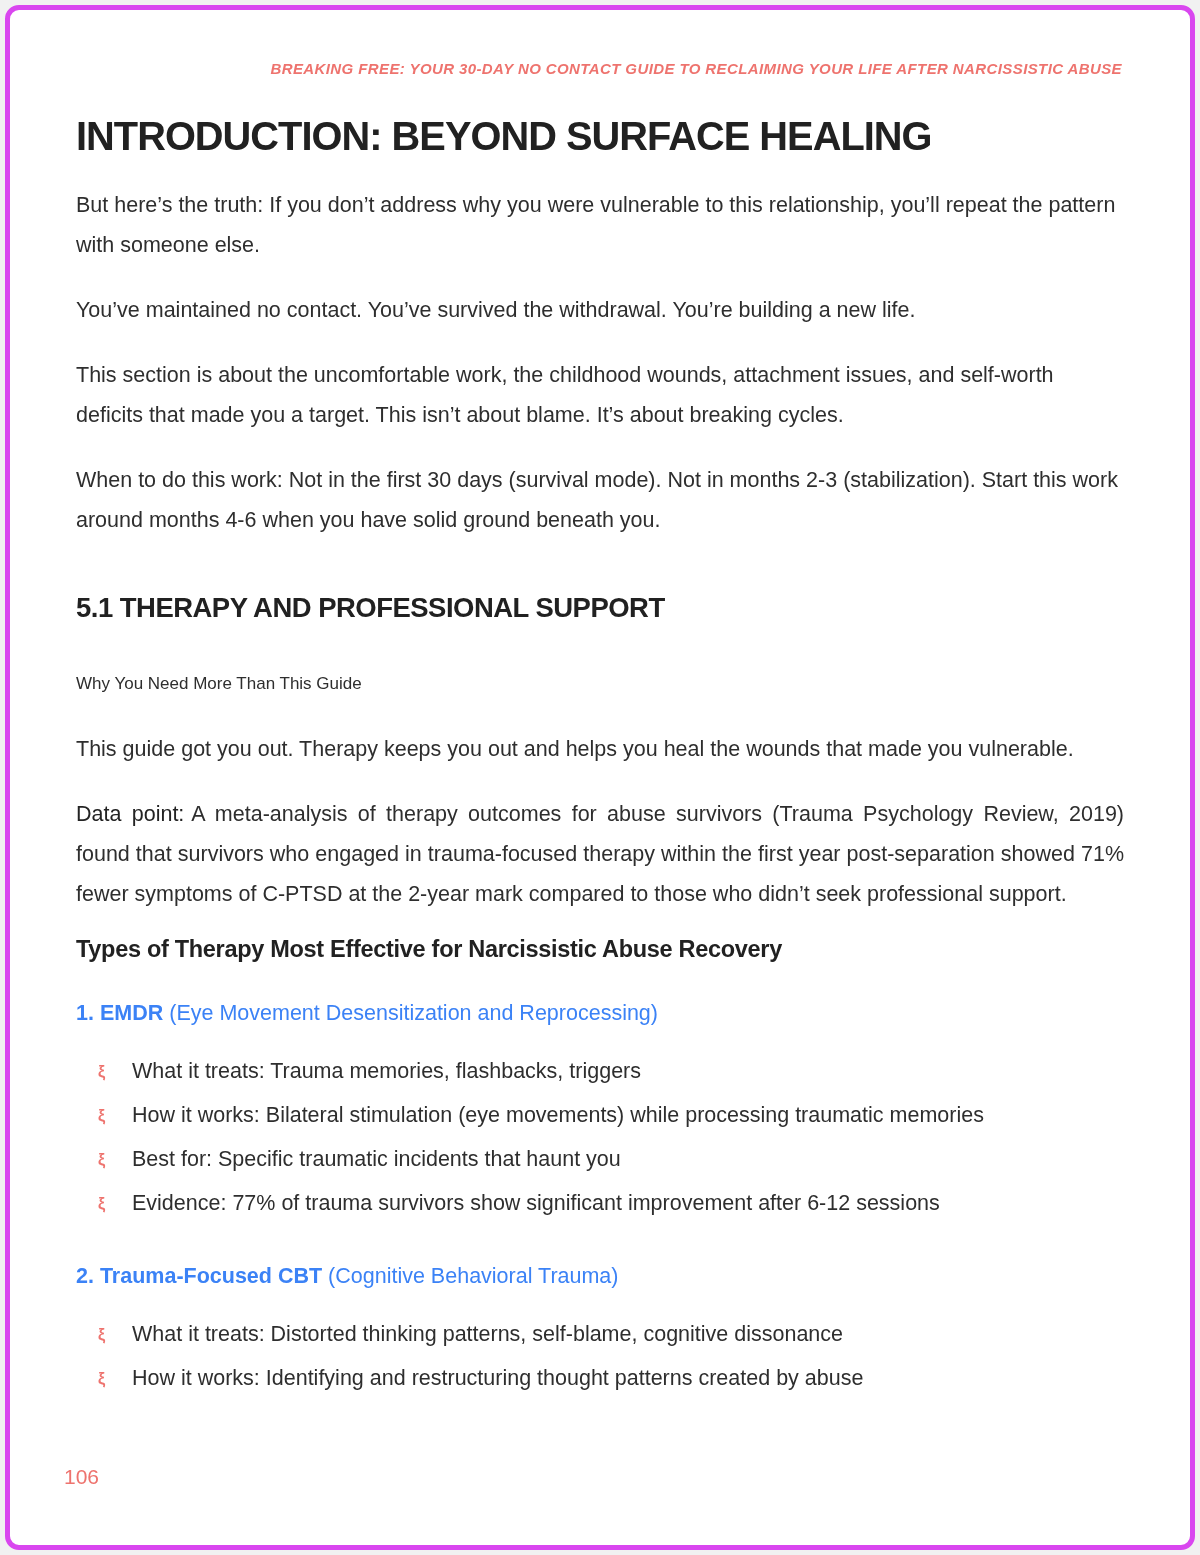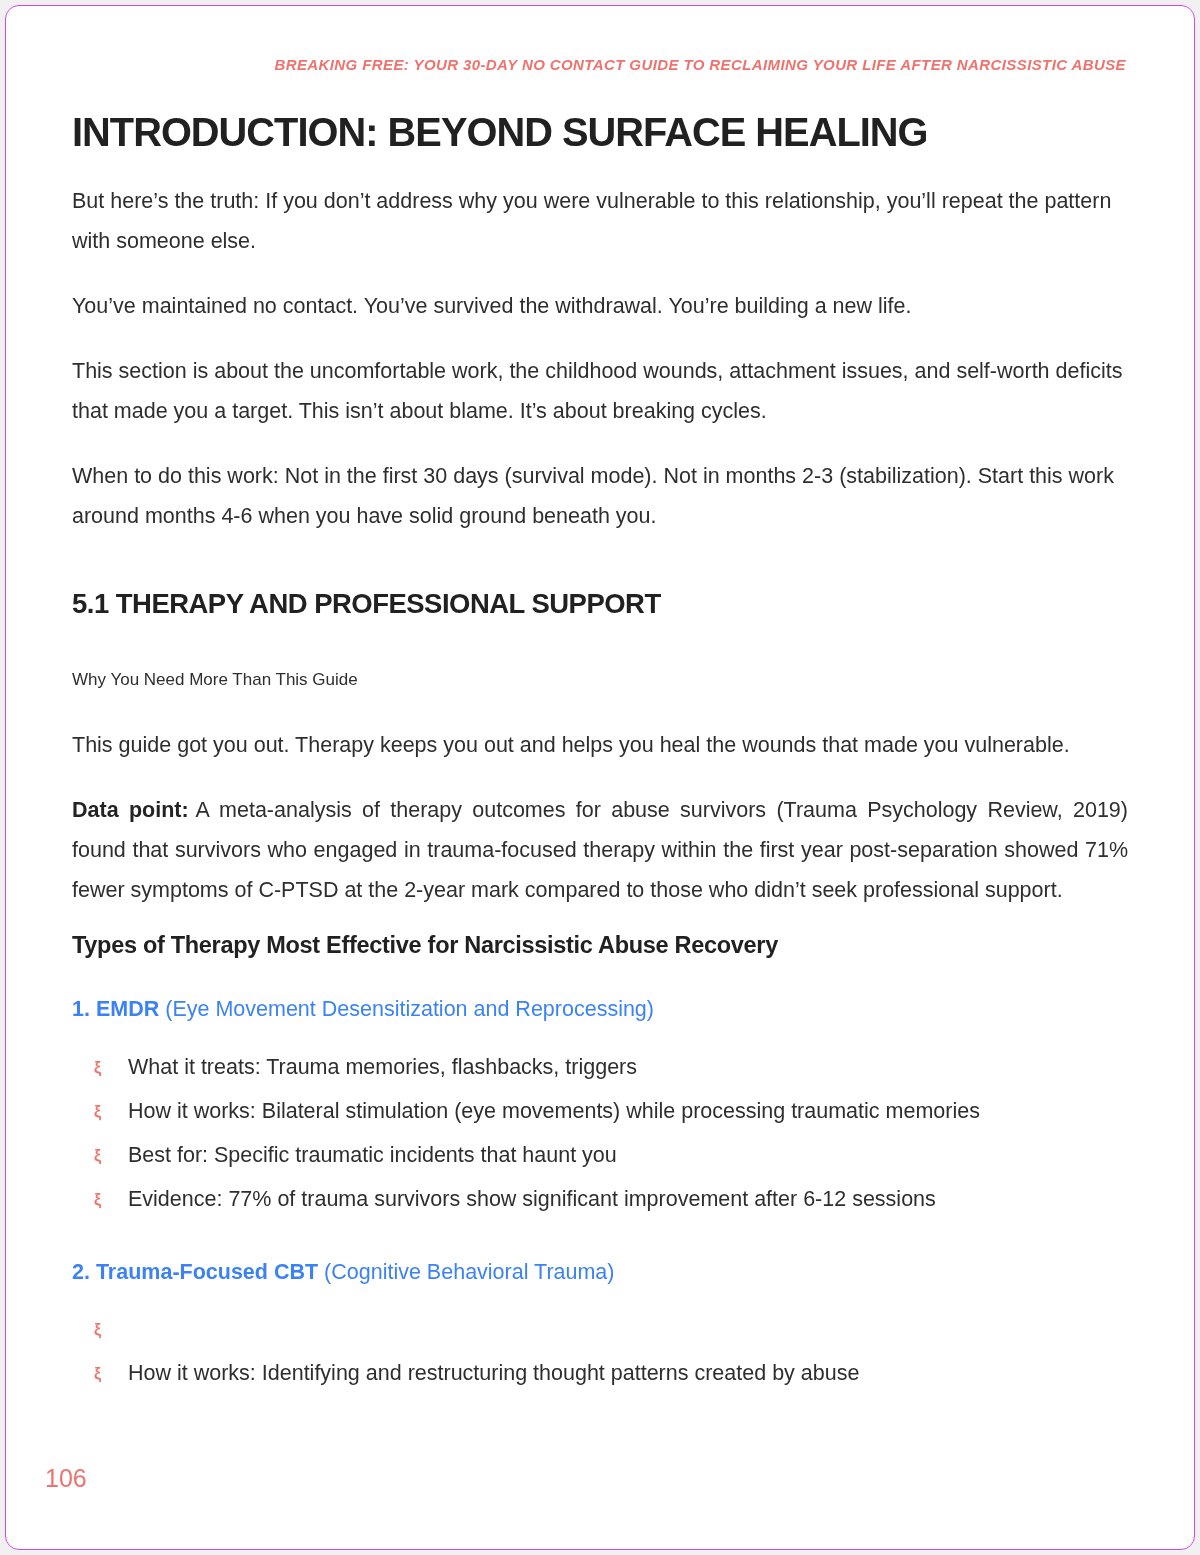--- a/index.html
+++ b/index.html
@@ -7,21 +7,21 @@
   body {
     background: #f1f1f1;
     font-family: "Liberation Sans", "DejaVu Sans", sans-serif;
     color: #2e2e2e;
     position: relative;
   }
   .page {
     position: absolute;
     inset: 5px;
     background: #ffffff;
-    border: 1px solid #d946ef;
+    border: 5px solid #d946ef;
     border-radius: 14px;
     overflow: hidden;
   }
   .content {
     padding: 50px 66px 0 66px;
   }
   .running-title {
     text-align: right;
     font-size: 15px;
     font-style: italic;
@@ -55,21 +55,21 @@
     color: #212121;
     transform: scaleX(0.98);
     transform-origin: left;
   }
   p.sub-heading {
     margin-top: 40px;
     font-size: 17px;
     line-height: 40px;
     color: #2e2e2e;
   }
-  .dp-label, .bold { font-weight: 700; color: #232323; }
+  .dp-label, .bold { font-weight: 400; color: #232323; }
   .dp-label { margin-right: 7px; }
   h3.sub-section-heading {
     margin-top: 22px;
     font-size: 23.5px;
     font-weight: 700;
     letter-spacing: -0.3px;
     color: #212121;
   }
   h4.therapy-heading {
     margin-top: 38px;
@@ -94,23 +94,23 @@
   .bullet-icon {
     flex: 0 0 auto;
     width: 34px;
     font-size: 16px;
     color: #ee736e;
     font-weight: 700;
     transform: translateY(-1px);
   }
   .page-number {
     position: absolute;
-    left: 39px;
+    left: 54px;
     bottom: 56px;
-    font-size: 25px;
+    font-size: 21px;
     color: #ee736e;
   }
 </style>
 </head>
 <body>
 
 <div class="page">
   <div class="content">
 
     <div class="running-title">BREAKING FREE: YOUR 30-DAY NO CONTACT GUIDE TO RECLAIMING YOUR LIFE AFTER NARCISSISTIC ABUSE</div>
@@ -151,20 +151,21 @@
           <span class="bullet-icon">ξ</span>
           <span>Evidence: 77% of trauma survivors show significant improvement after 6-12 sessions</span>
         </li>
     </ul>
 
     <h4 class="therapy-heading"><span class="therapy-label">2. Trauma-Focused CBT</span><span>(Cognitive Behavioral Trauma)</span></h4>
 
     <ul class="bullet-list">
       <li>
           <span class="bullet-icon">ξ</span>
+          <span>What it treats: Distorted thinking patterns, self-blame, cognitive dissonance</span>
         </li>
       <li>
           <span class="bullet-icon">ξ</span>
           <span>How it works: Identifying and restructuring thought patterns created by abuse</span>
         </li>
     </ul>
 
   </div>
 
   <div class="page-number">106</div>

